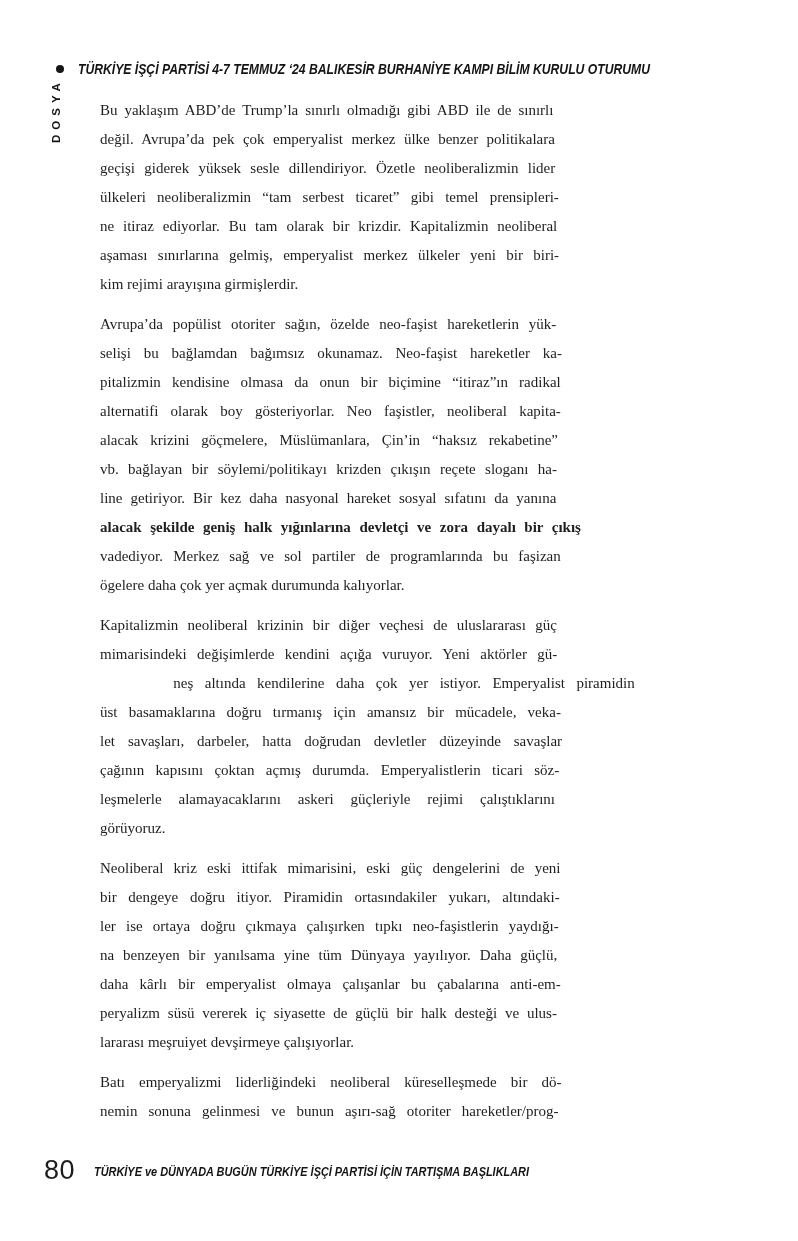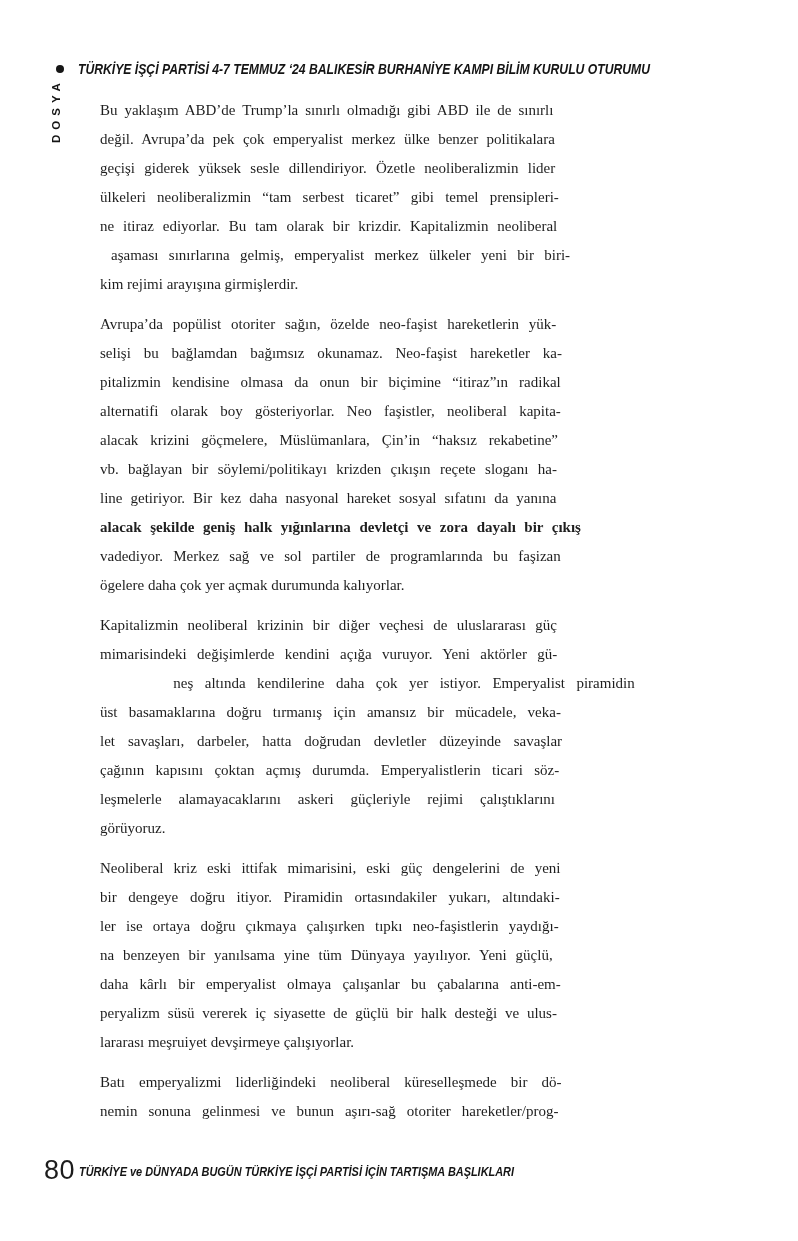--- a/index.html
+++ b/index.html
@@ -72,21 +72,21 @@
   }
   .line > span { display: inline; }
 
   
   .footer-row {
     position: absolute;
     left: 44px;
     top: 1155px;
     display: flex;
     align-items: center;
-    gap: 4px;
+    gap: 19px;
     white-space: nowrap;
   }
   .page-number {
     font-family: "Liberation Sans", sans-serif;
     font-weight: 500;
     font-size: 27px;
     color: #1c1c1c;
     letter-spacing: 0.5px;
   }
   .footer-title {
@@ -113,21 +113,21 @@
 
   <div class="side-label">DOSYA</div>
 
   <div class="article" id="article">
       <div class="paragraph">
         <div class="line" style="word-spacing: 3.17188px;"><span>Bu yaklaşım ABD’de Trump’la sınırlı olmadığı gibi ABD ile de sınırlı</span></div>
         <div class="line" style="word-spacing: 4.68164px;"><span>değil. Avrupa’da pek çok emperyalist merkez ülke benzer politikalara</span></div>
         <div class="line" style="word-spacing: 5.53348px;"><span>geçişi giderek yüksek sesle dillendiriyor. Özetle neoliberalizmin lider</span></div>
         <div class="line" style="word-spacing: 7.41071px;"><span>ülkeleri neoliberalizmin “tam serbest ticaret” gibi temel prensipleri-</span></div>
         <div class="line" style="word-spacing: 5.12674px;"><span>ne itiraz ediyorlar. Bu tam olarak bir krizdir. Kapitalizmin neoliberal</span></div>
-        <div class="line" style="word-spacing: 6.62109px; margin-left: 11px;"><span>aşaması sınırlarına gelmiş, emperyalist merkez ülkeler yeni bir biri-</span></div>
+        <div class="line" style="word-spacing: 6.62109px;"><span>aşaması sınırlarına gelmiş, emperyalist merkez ülkeler yeni bir biri-</span></div>
         <div class="line"><span>kim rejimi arayışına girmişlerdir.</span></div>
       </div>
       <div class="paragraph">
         <div class="line" style="word-spacing: 6.07589px;"><span>Avrupa’da popülist otoriter sağın, özelde neo-faşist hareketlerin yük-</span></div>
         <div class="line" style="word-spacing: 9.11384px;"><span>selişi bu bağlamdan bağımsız okunamaz. Neo-faşist hareketler ka-</span></div>
         <div class="line" style="word-spacing: 7.40234px;"><span>pitalizmin kendisine olmasa da onun bir biçimine “itiraz”ın radikal</span></div>
         <div class="line" style="word-spacing: 8.5px;"><span>alternatifi olarak boy gösteriyorlar. Neo faşistler, neoliberal kapita-</span></div>
         <div class="line" style="word-spacing: 8.16667px;"><span>alacak krizini göçmelere, Müslümanlara, Çin’in “haksız rekabetine”</span></div>
         <div class="line" style="word-spacing: 5.62109px;"><span>vb. bağlayan bir söylemi/politikayı krizden çıkışın reçete sloganı ha-</span></div>
         <div class="line" style="word-spacing: 4.27031px;"><span>line getiriyor. Bir kez daha nasyonal hareket sosyal sıfatını da yanına</span></div>
@@ -142,21 +142,21 @@
         <div class="line" style="word-spacing: 7.47656px;"><span>üst basamaklarına doğru tırmanış için amansız bir mücadele, veka-</span></div>
         <div class="line" style="word-spacing: 9.15625px;"><span>let savaşları, darbeler, hatta doğrudan devletler düzeyinde savaşlar</span></div>
         <div class="line" style="word-spacing: 7.64509px;"><span>çağının kapısını çoktan açmış durumda. Emperyalistlerin ticari söz-</span></div>
         <div class="line" style="word-spacing: 13.1156px;"><span>leşmelerle alamayacaklarını askeri güçleriyle rejimi çalıştıklarını</span></div>
         <div class="line"><span>görüyoruz.</span></div>
       </div>
       <div class="paragraph">
         <div class="line" style="word-spacing: 6.45312px;"><span>Neoliberal kriz eski ittifak mimarisini, eski güç dengelerini de yeni</span></div>
         <div class="line" style="word-spacing: 7.88393px;"><span>bir dengeye doğru itiyor. Piramidin ortasındakiler yukarı, altındaki-</span></div>
         <div class="line" style="word-spacing: 6.4082px;"><span>ler ise ortaya doğru çıkmaya çalışırken tıpkı neo-faşistlerin yaydığı-</span></div>
-        <div class="line" style="word-spacing: 5.125px;"><span>na benzeyen bir yanılsama yine tüm Dünyaya yayılıyor. Yeni güçlü,</span></div>
+        <div class="line" style="word-spacing: 5.125px;"><span>na benzeyen bir yanılsama yine tüm Dünyaya yayılıyor. Daha güçlü,</span></div>
         <div class="line" style="word-spacing: 7.41211px;"><span>daha kârlı bir emperyalist olmaya çalışanlar bu çabalarına anti-em-</span></div>
         <div class="line" style="word-spacing: 4.09091px;"><span>peryalizm süsü vererek iç siyasette de güçlü bir halk desteği ve ulus-</span></div>
         <div class="line"><span>lararası meşruiyet devşirmeye çalışıyorlar.</span></div>
       </div>
       <div class="paragraph">
         <div class="line" style="word-spacing: 10.2526px;"><span>Batı emperyalizmi liderliğindeki neoliberal küreselleşmede bir dö-</span></div>
         <div class="line" style="word-spacing: 7.23884px;"><span>nemin sonuna gelinmesi ve bunun aşırı-sağ otoriter hareketler/prog-</span></div>
       </div>
     </div>
 

